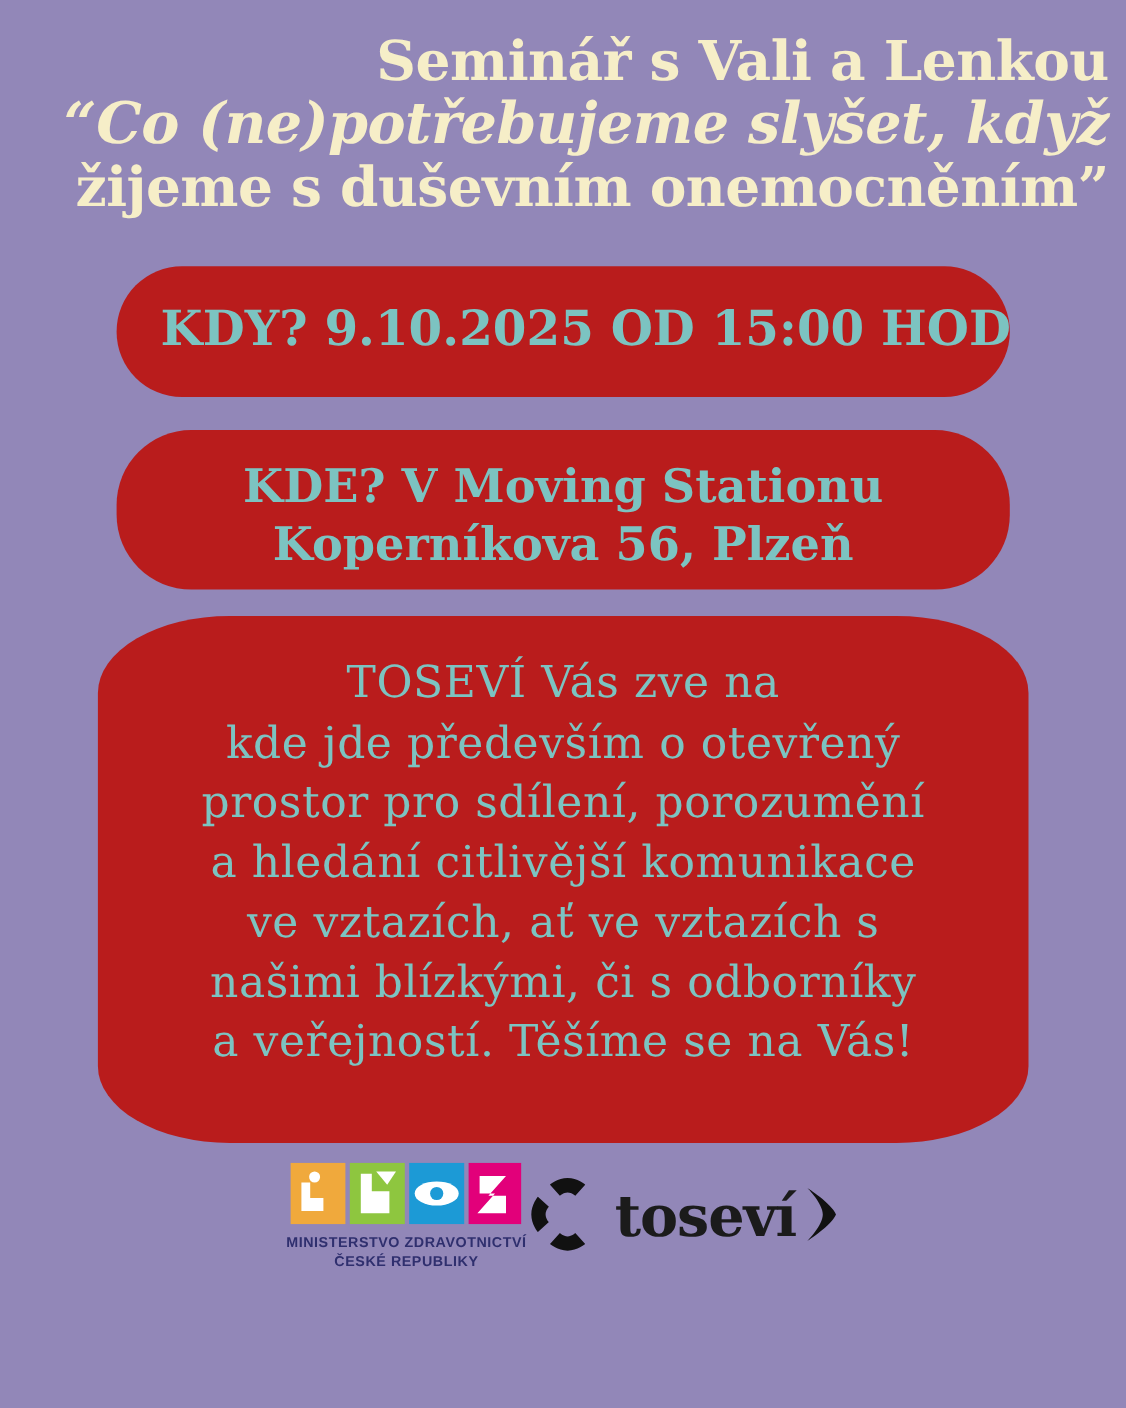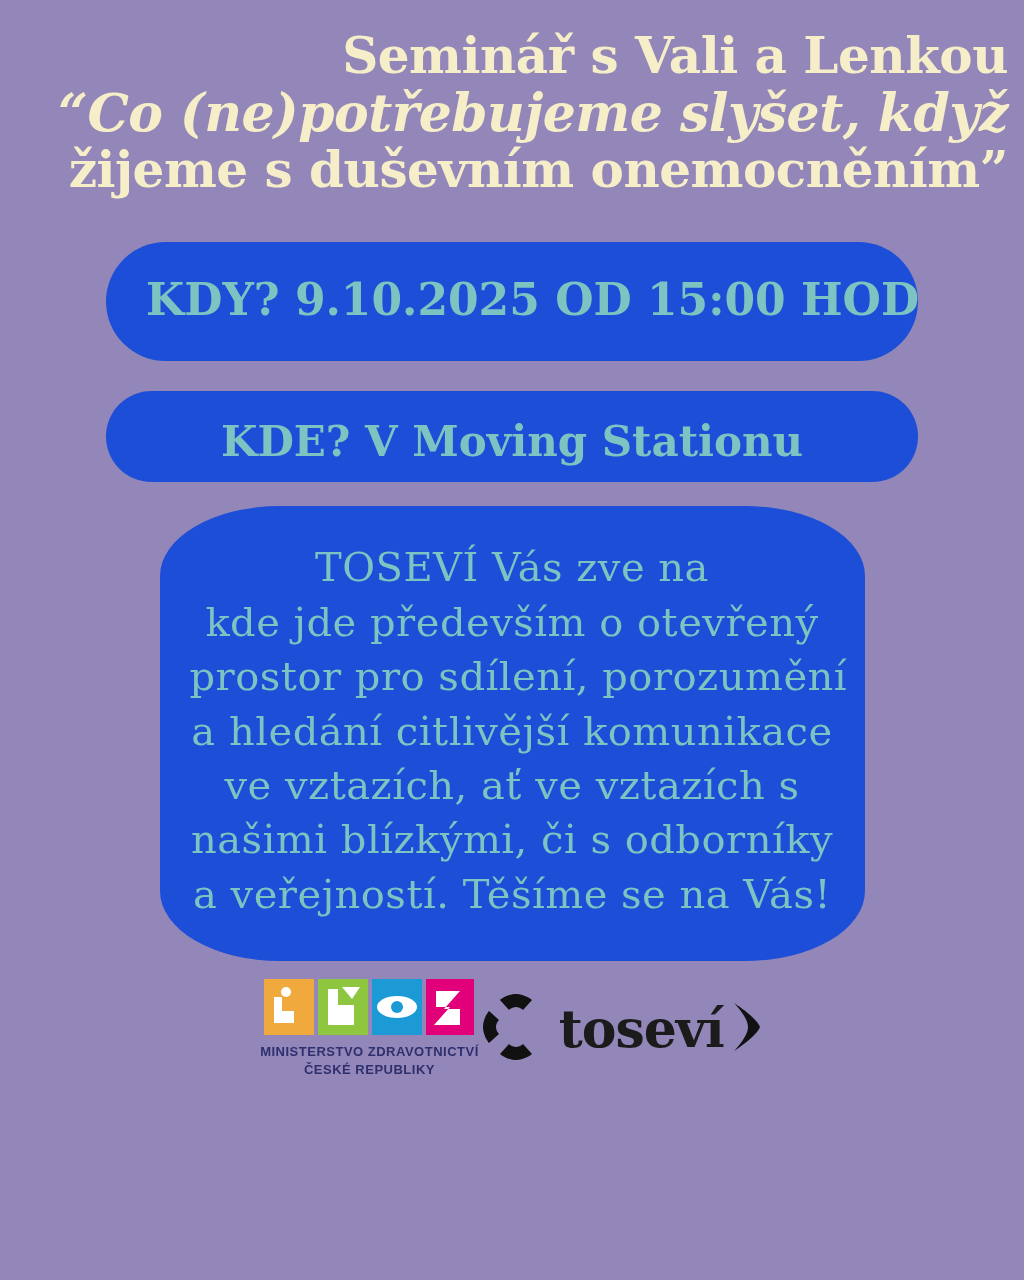--- a/index.html
+++ b/index.html
@@ -43,21 +43,21 @@
     line-height: 1.12;
     letter-spacing: -0.5px;
     white-space: nowrap;
   }
   .title-line.l1 { font-size: 50px; }
   .title-line.l2 { font-size: 52px; font-style: italic; }
   .title-line.l3 { font-size: 50px; }
 
   
   .card {
-    background: #1d4ed8;
+    background: #b91c1c;
     color: #79bfbe;
     text-align: center;
     box-sizing: border-box;
   }
 
   .card-when {
     width: 812px;
     margin-top: 44px;
     border-radius: 68px;
     padding: 34px 40px 36px 40px;
@@ -80,24 +80,24 @@
   .card-where .line {
     font-family: "DejaVu Serif", serif;
     font-weight: bold;
     font-size: 42px;
     line-height: 1.28;
     color: #7cc3c1;
     white-space: nowrap;
   }
 
   .card-body {
-    width: 705px;
+    width: 846px;
     margin-top: 24px;
     border-radius: 120px / 70px;
-    padding: 34px 30px 40px 30px;
+    padding: 34px 30px 64px 30px;
   }
   .card-body .line {
     font-family: "DejaVu Serif", serif;
     font-size: 40px;
     line-height: 1.36;
     color: #7cc3c1;
     letter-spacing: 0.5px;
     white-space: nowrap;
   }
 
@@ -156,20 +156,21 @@
     <div class="title-line l2">“Co (ne)potřebujeme slyšet, když</div>
     <div class="title-line l3">žijeme s duševním onemocněním”</div>
   </div>
 
   <div class="card card-when">
     <div class="line">KDY? 9.10.2025 OD 15:00 HOD</div>
   </div>
 
   <div class="card card-where">
     <div class="line">KDE? V Moving Stationu</div>
+    <div class="line">Koperníkova 56, Plzeň</div>
   </div>
 
   <div class="card card-body">
     <div class="line">TOSEVÍ Vás zve na</div>
     <div class="line">kde jde především o otevřený</div>
     <div class="line">prostor pro sdílení, porozumění</div>
     <div class="line">a hledání citlivější komunikace</div>
     <div class="line">ve vztazích, ať ve vztazích s</div>
     <div class="line">našimi blízkými, či s odborníky</div>
     <div class="line">a veřejností. Těšíme se na Vás!</div>

